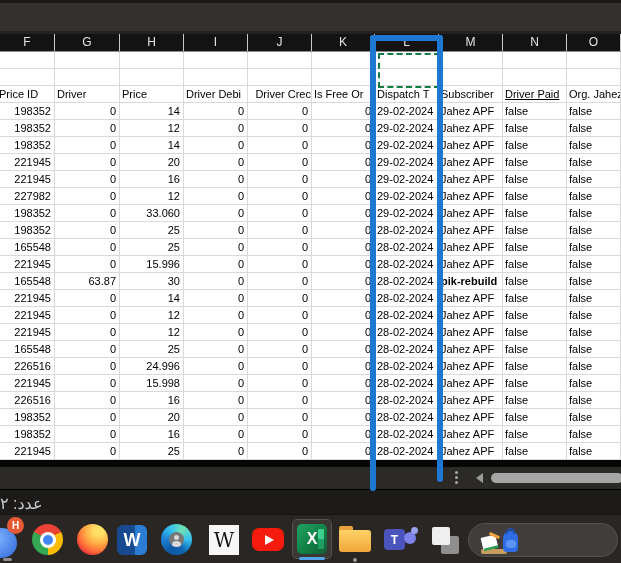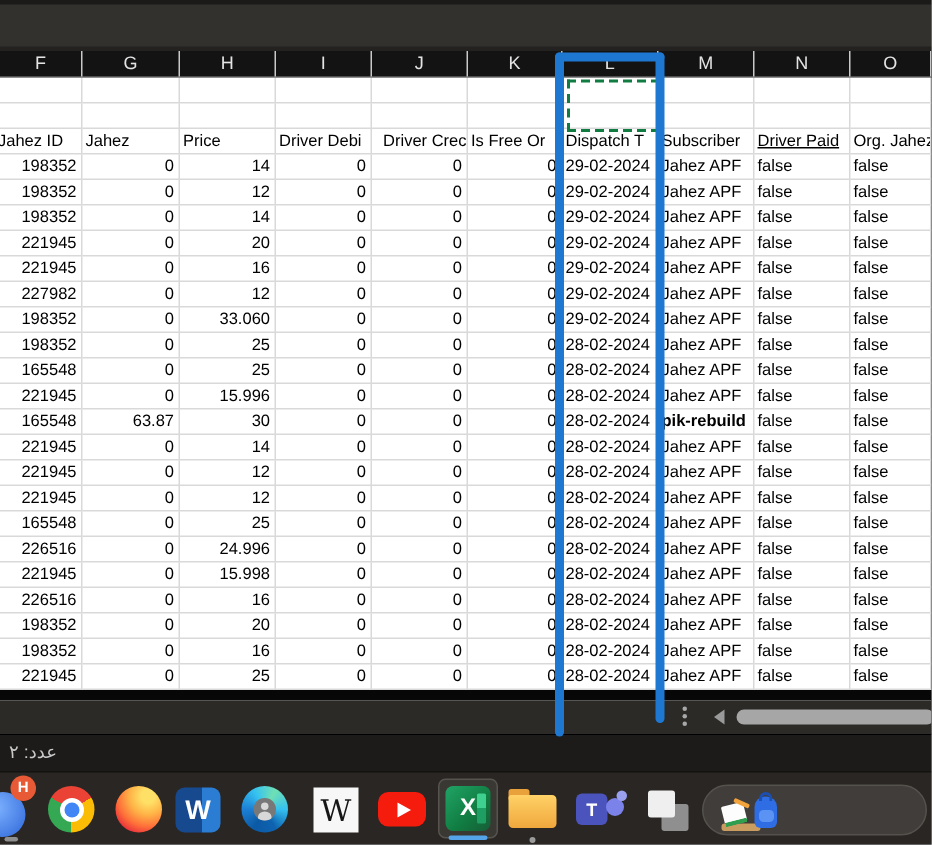--- a/index.html
+++ b/index.html
@@ -42,21 +42,21 @@
   .dots-handle i{display:block;width:3px;height:3px;border-radius:50%;
     background:#a8a8a8;margin:0 auto 2px auto;}
   .h-arrow{position:absolute;left:476px;top:6px;width:0;height:0;
     border-top:5px solid transparent;border-bottom:5px solid transparent;
     border-right:7px solid #9a9a9a;}
   .h-thumb{position:absolute;left:491px;top:6px;width:132px;height:10px;
     border-radius:5px;background:#a6a6a6;}
 
   .status-bar{position:relative;height:25px;background:#1c1b1a;border-top:1px solid #000;
     box-sizing:border-box;}
-  .status-count{position:absolute;left:6px;top:4px;color:#c9c9c9;font-size:12px;
+  .status-count{position:absolute;left:0;top:4px;color:#c9c9c9;font-size:16px;
     direction:rtl;}
 
   
   .taskbar{position:relative;height:49px;background:#292623;border-top:1px solid #151310;
     box-sizing:border-box;}
   .ti{position:absolute;}
   .circle-clip{left:-13px;top:13px;width:30px;height:30px;border-radius:50%;
     background:radial-gradient(circle at 35% 35%,#7db2ff,#2e66d8);}
   .h-badge{left:7px;top:2px;width:17px;height:17px;border-radius:50%;background:#e85a35;
     color:#fff;font-size:10px;font-weight:bold;display:flex;align-items:center;
@@ -182,22 +182,22 @@
         <div class="cell num" style="width: 64px;"></div>
         <div class="cell num" style="width: 64px;"></div>
         <div class="cell num" style="width: 64px;"></div>
         <div class="cell num" style="width: 63px;"></div>
         <div class="cell txt" style="width: 64px;"></div>
         <div class="cell txt" style="width: 64px;"></div>
         <div class="cell txt" style="width: 64px;"></div>
         <div class="cell txt" style="width: 54px;"></div>
       </div>
       <div class="row">
-        <div class="cell lbl clipL" style="width: 55px;">Jahez ID</div>
-        <div class="cell lbl" style="width: 65px;">Jahez</div>
+        <div class="cell lbl clipL" style="width: 55px;">Price ID</div>
+        <div class="cell lbl" style="width: 65px;">Driver</div>
         <div class="cell lbl" style="width: 64px;">Price</div>
         <div class="cell lbl" style="width: 64px;">Driver Debi</div>
         <div class="cell lbl" style="width: 64px; text-align: right;">Driver Crec</div>
         <div class="cell lbl" style="width: 63px;">Is Free Or</div>
         <div class="cell lbl" style="width: 64px;">Dispatch T</div>
         <div class="cell lbl" style="width: 64px;">Subscriber</div>
         <div class="cell lbl" style="width: 64px; text-decoration: underline;">Driver Paid</div>
         <div class="cell lbl" style="width: 54px;">Org. Jahez</div>
       </div>
       <div class="row">

